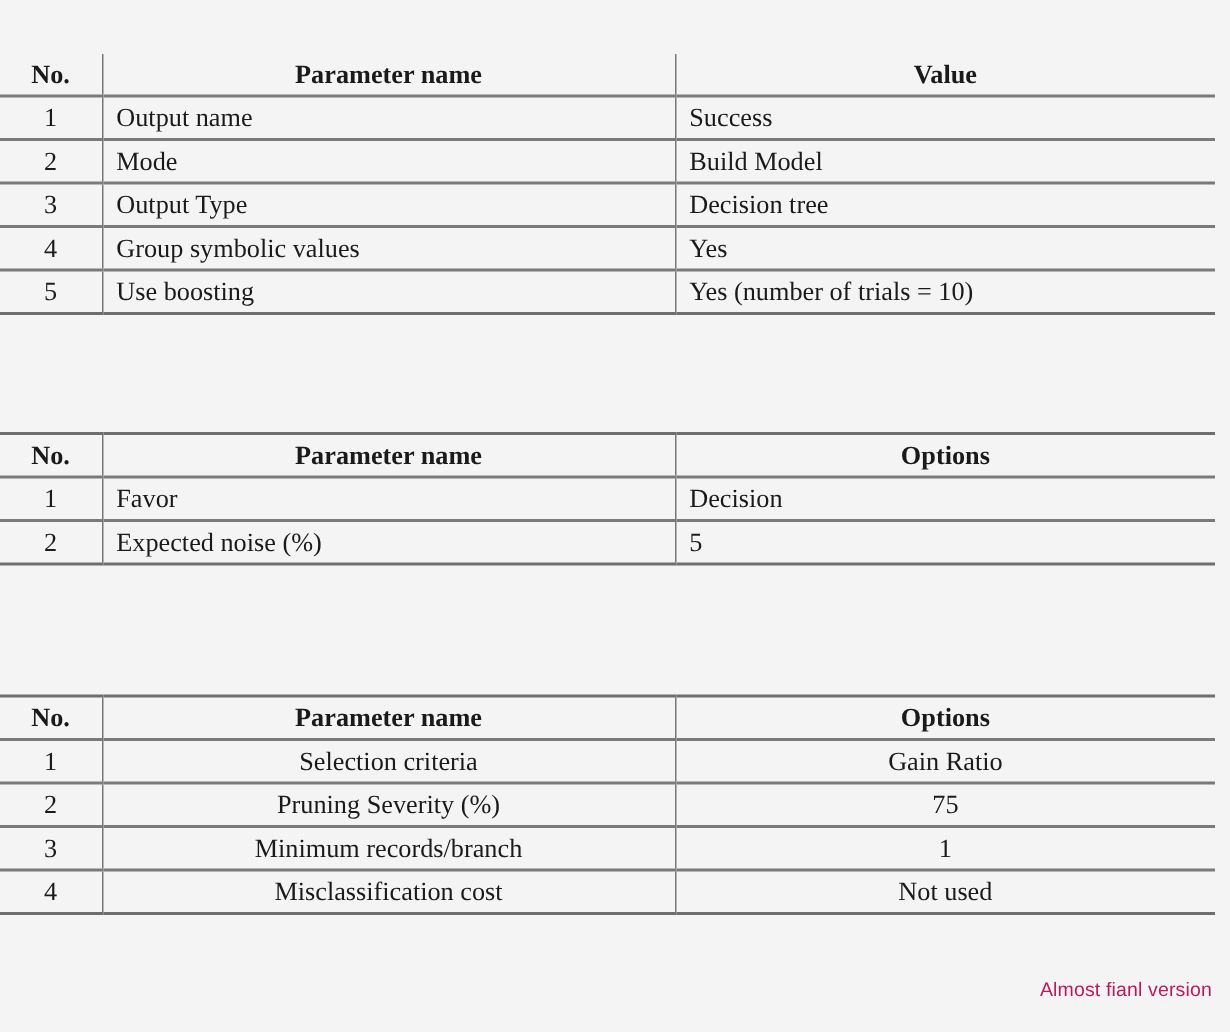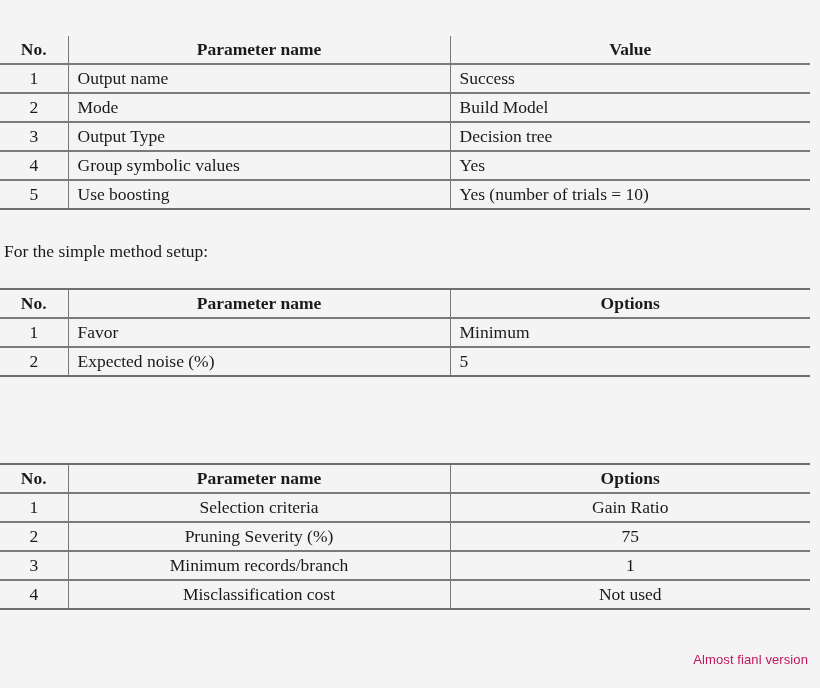--- a/index.html
+++ b/index.html
@@ -165,40 +165,39 @@
         <td class="c-value">Yes</td>
       </tr>
       <tr>
         <td class="c-no">5</td>
         <td class="c-name">Use boosting</td>
         <td class="c-value">Yes (number of trials = 10)</td>
       </tr>
     </tbody>
   </table>
 
-  <div class="lead-text" id="lead-simple">For the simple method setup:</div>
 
   <table class="param-table" id="table-2">
     <colgroup>
       <col class="col-no">
         <col class="col-name">
         <col class="col-value">
     </colgroup>
     <thead>
       <tr class="rule-top">
         <th class="c-no">No.</th>
         <th class="c-name">Parameter name</th>
         <th class="c-value">Options</th>
       </tr>
     </thead>
     <tbody>
       <tr>
         <td class="c-no">1</td>
         <td class="c-name">Favor</td>
-        <td class="c-value">Minimum</td>
+        <td class="c-value">Decision</td>
       </tr>
       <tr>
         <td class="c-no">2</td>
         <td class="c-name">Expected noise (%)</td>
         <td class="c-value">5</td>
       </tr>
     </tbody>
   </table>
 
 

